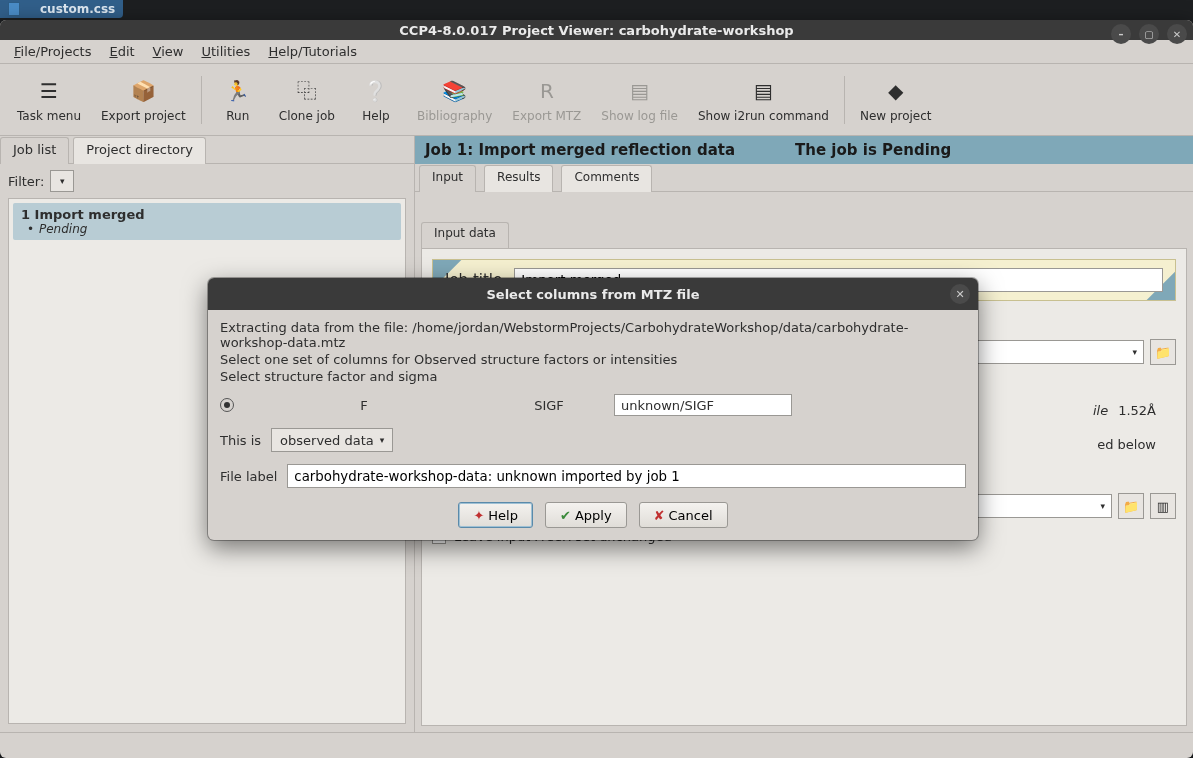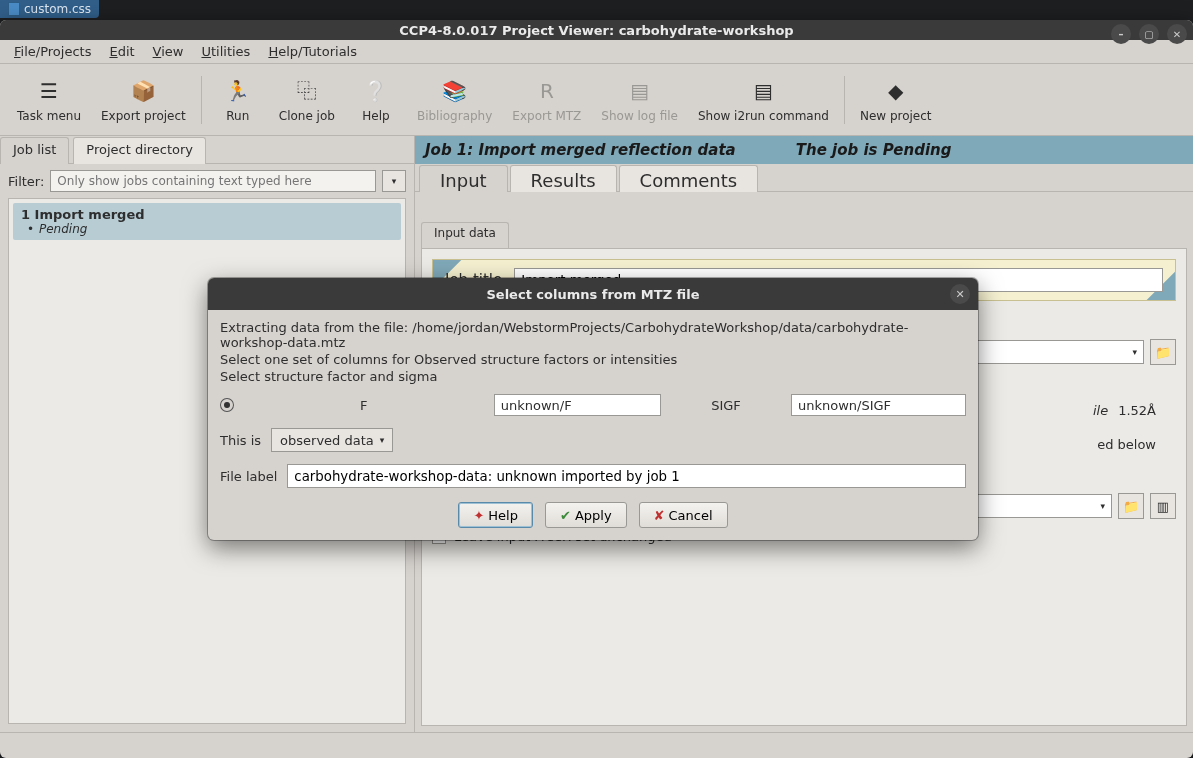--- a/index.html
+++ b/index.html
@@ -1,19 +1,19 @@
 <!DOCTYPE html>
 <html><head>
 <meta charset="utf-8">
 <style>
 * { box-sizing: border-box; margin: 0; padding: 0; font-family: "DejaVu Sans", "Liberation Sans", sans-serif; }
 body { background: #1d1f21; width: 1193px; height: 758px; overflow: hidden; position: relative; font-size: 13px; color: #2e2e2e; }
 
 
-.top-remnant { position: absolute; top: 0; left: 0; background: #315f8a; color: #dce7f1; padding: 2px 8px; font-size: 12px; border-radius: 0 0 4px 0; display: flex; align-items: center; gap: 4px; }
+.top-remnant { position: absolute; top: 0; left: 0; background: #315f8a; color: #dce7f1; padding: 2px 8px; font-size: 12px; border-radius: 0 0 4px 0; display: flex; align-items: center; gap: 20px; font-weight: bold; }
 .top-remnant .fileicon { width: 12px; height: 14px; background: #4a8cc7; border: 1px solid #2e5d86; }
 
 
 .window { position: absolute; top: 20px; left: 0; width: 1193px; height: 738px; background: #d6d2ce; border-radius: 6px; overflow: hidden; box-shadow: 0 4px 20px rgba(0,0,0,.5); }
 
 
 .titlebar { height: 20px; background: #3a3a3a; color: #eaeaea; display: flex; align-items: center; justify-content: center; font-weight: 600; font-size: 13px; position: relative; }
 .titlebar .win-controls { position: absolute; right: 6px; top: 4px; display: flex; gap: 8px; }
 .titlebar .win-btn { width: 20px; height: 20px; border-radius: 50%; background: #4a4a4a; display: flex; align-items: center; justify-content: center; color: #ccc; font-size: 10px; cursor: pointer; }
 
@@ -42,23 +42,23 @@
 .filter-row input { flex: 1; height: 22px; border: 1px solid #9a9894; padding: 0 6px; background: #f4f2ef; color: #777; font-size: 12px; }
 .filter-row .dd { width: 24px; height: 22px; border: 1px solid #9a9894; background: #e8e5e1; display: flex; align-items: center; justify-content: center; cursor: pointer; }
 .joblist { flex: 1; background: #eceae6; border: 1px solid #b8b4b0; margin: 0 8px 8px 8px; padding: 4px; }
 .job-item { background: #b8ccd4; padding: 4px 8px; border-radius: 2px; }
 .job-item .jtitle { font-weight: 600; font-size: 13px; }
 .job-item .jstatus { font-size: 12px; font-style: italic; padding-left: 18px; position:relative;}
 .job-item .jstatus::before { content:"•"; position:absolute; left:6px; }
 
 
 .right { flex: 1; display: flex; flex-direction: column; }
-.job-header { height: 28px; background: #7fa8b8; color: #1a1a1a; font-weight: bold; font-style: italic; font-size: 15px; display: flex; align-items: center; padding: 9px 10px; gap: 60px; }
+.job-header { height: 28px; background: #7fa8b8; color: #1a1a1a; font-weight: bold; font-size: 15px; display: flex; align-items: center; padding: 9px 10px; gap: 60px; }
 .right-tabs { display: flex; height: 28px; background: #d6d2ce; border-bottom: 1px solid #b8b4b0; padding-left: 4px;}
-.right-tabs .rtab { padding: 4px 20px; border: 1px solid #b8b4b0; border-bottom: none; background: #e8e5e1; margin-right: 2px; border-radius: 3px 3px 0 0; font-size: 18px; cursor: pointer; position:relative; top:1px;}
+.right-tabs .rtab { padding: 4px 12px; border: 1px solid #b8b4b0; border-bottom: none; background: #e8e5e1; margin-right: 8px; border-radius: 3px 3px 0 0; font-size: 12px; cursor: pointer; position:relative; top:1px;}
 .right-tabs .rtab.active { background: #d6d2ce; }
 .right-inner { flex: 1; padding: 6px; display: flex; flex-direction: column; }
 .inner-tabs { display: flex; height: 26px; margin-top: 24px; }
 .inner-tabs .itab { padding: 3px 12px; border: 1px solid #b8b4b0; border-bottom: none; background: #d6d2ce; border-radius: 3px 3px 0 0; font-size: 12px; }
 .form-frame { flex: 1; border: 1px solid #b8b4b0; background: #eceae6; padding: 10px; position: relative; }
 .jobtitle-box { background: #f5f0d0; border: 1px solid #c8c090; padding: 8px 12px; display: flex; align-items: center; gap: 12px; position: relative; overflow: hidden; }
 .jobtitle-box::before, .jobtitle-box::after { content:""; position:absolute; width:40px; height:40px; background:#7fa8b8; }
 .jobtitle-box::before { top:-20px; left:-20px; transform: rotate(45deg); }
 .jobtitle-box::after { bottom:-20px; right:-20px; transform: rotate(45deg); }
 .jobtitle-box label { font-size: 15px; z-index:1;}
@@ -167,21 +167,20 @@
   </div>
 
   <div class="body">
     <div class="left">
       <div class="left-tabs">
         <div class="ltab active">Job list</div>
         <div class="ltab">Project directory</div>
       </div>
       <div class="filter-row">
         <span>Filter:</span>
-        <input placeholder="Only show jobs containing text typed here" style="">
         <div class="dd">
             <span class="chev">▾</span>
           </div>
       </div>
       <div class="joblist">
         <div class="job-item">
           <div class="jtitle">1 Import merged</div>
           <div class="jstatus">Pending</div>
         </div>
       </div>
@@ -258,23 +257,20 @@
     <div class="close">✕</div>
   </div>
   <div class="modal-body">
     <div class="line">Extracting data from the file: /home/jordan/WebstormProjects/CarbohydrateWorkshop/data/carbohydrate-workshop-data.mtz</div>
     <div class="line">Select one set of columns for Observed structure factors or intensities</div>
     <div class="line">Select structure factor and sigma</div>
 
     <div class="col-row">
       <div class="radio checked"></div>
       <div class="collabel" style="width:240px">F</div>
-      <div class="colfield" style="width:170px">
-          <span>unknown/F</span>
-        </div>
       <div class="collabel" style="width:110px">SIGF</div>
       <div class="colfield" style="width:178px">
           <span>unknown/SIGF</span>
         </div>
     </div>
 
     <div class="type-row">
       <span>This is</span>
       <div class="dd2">
           <span>observed data</span>

